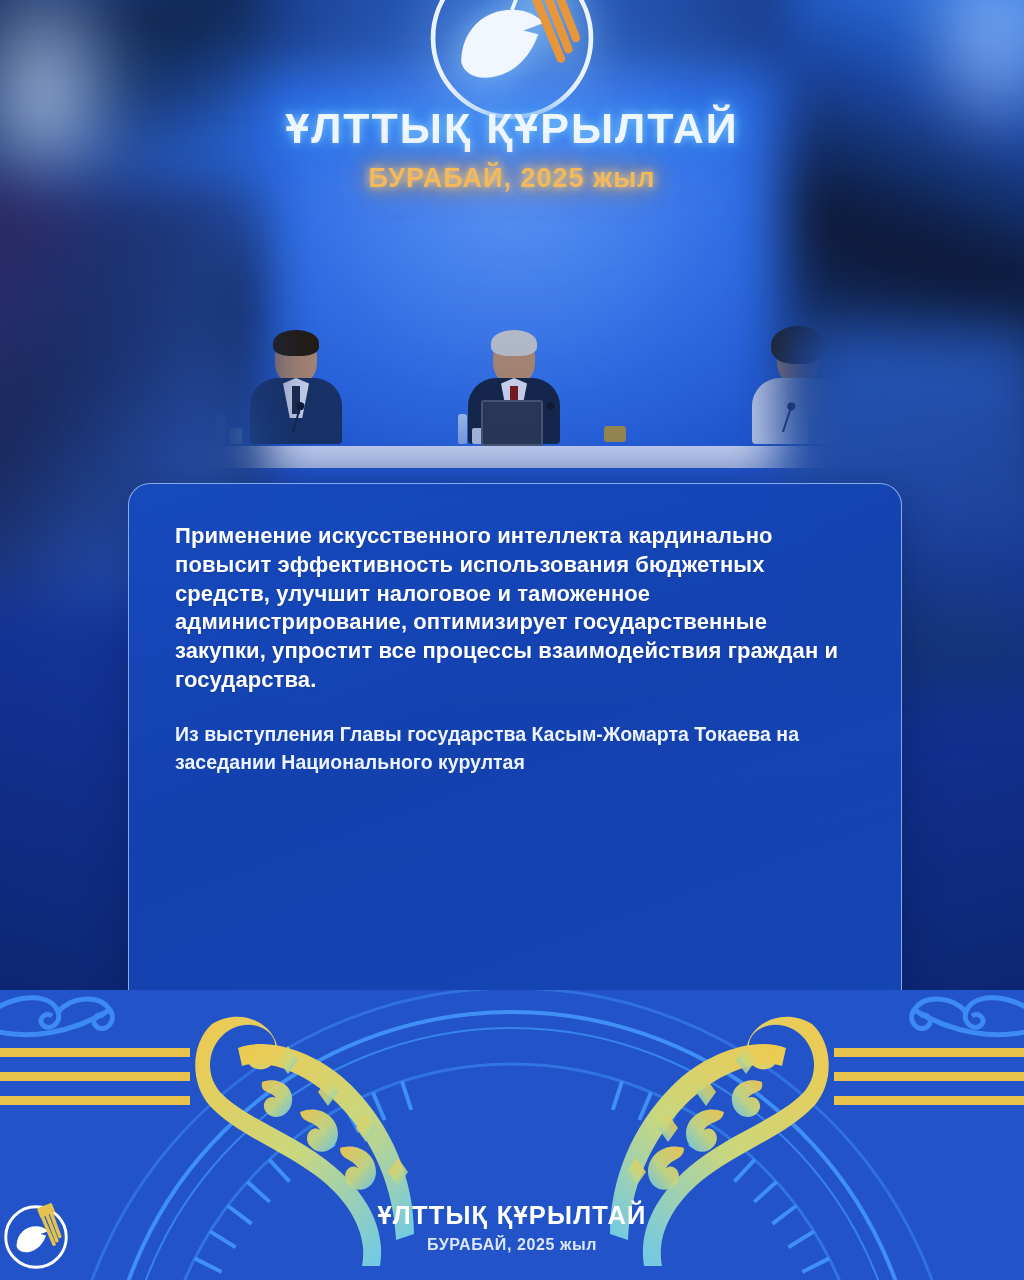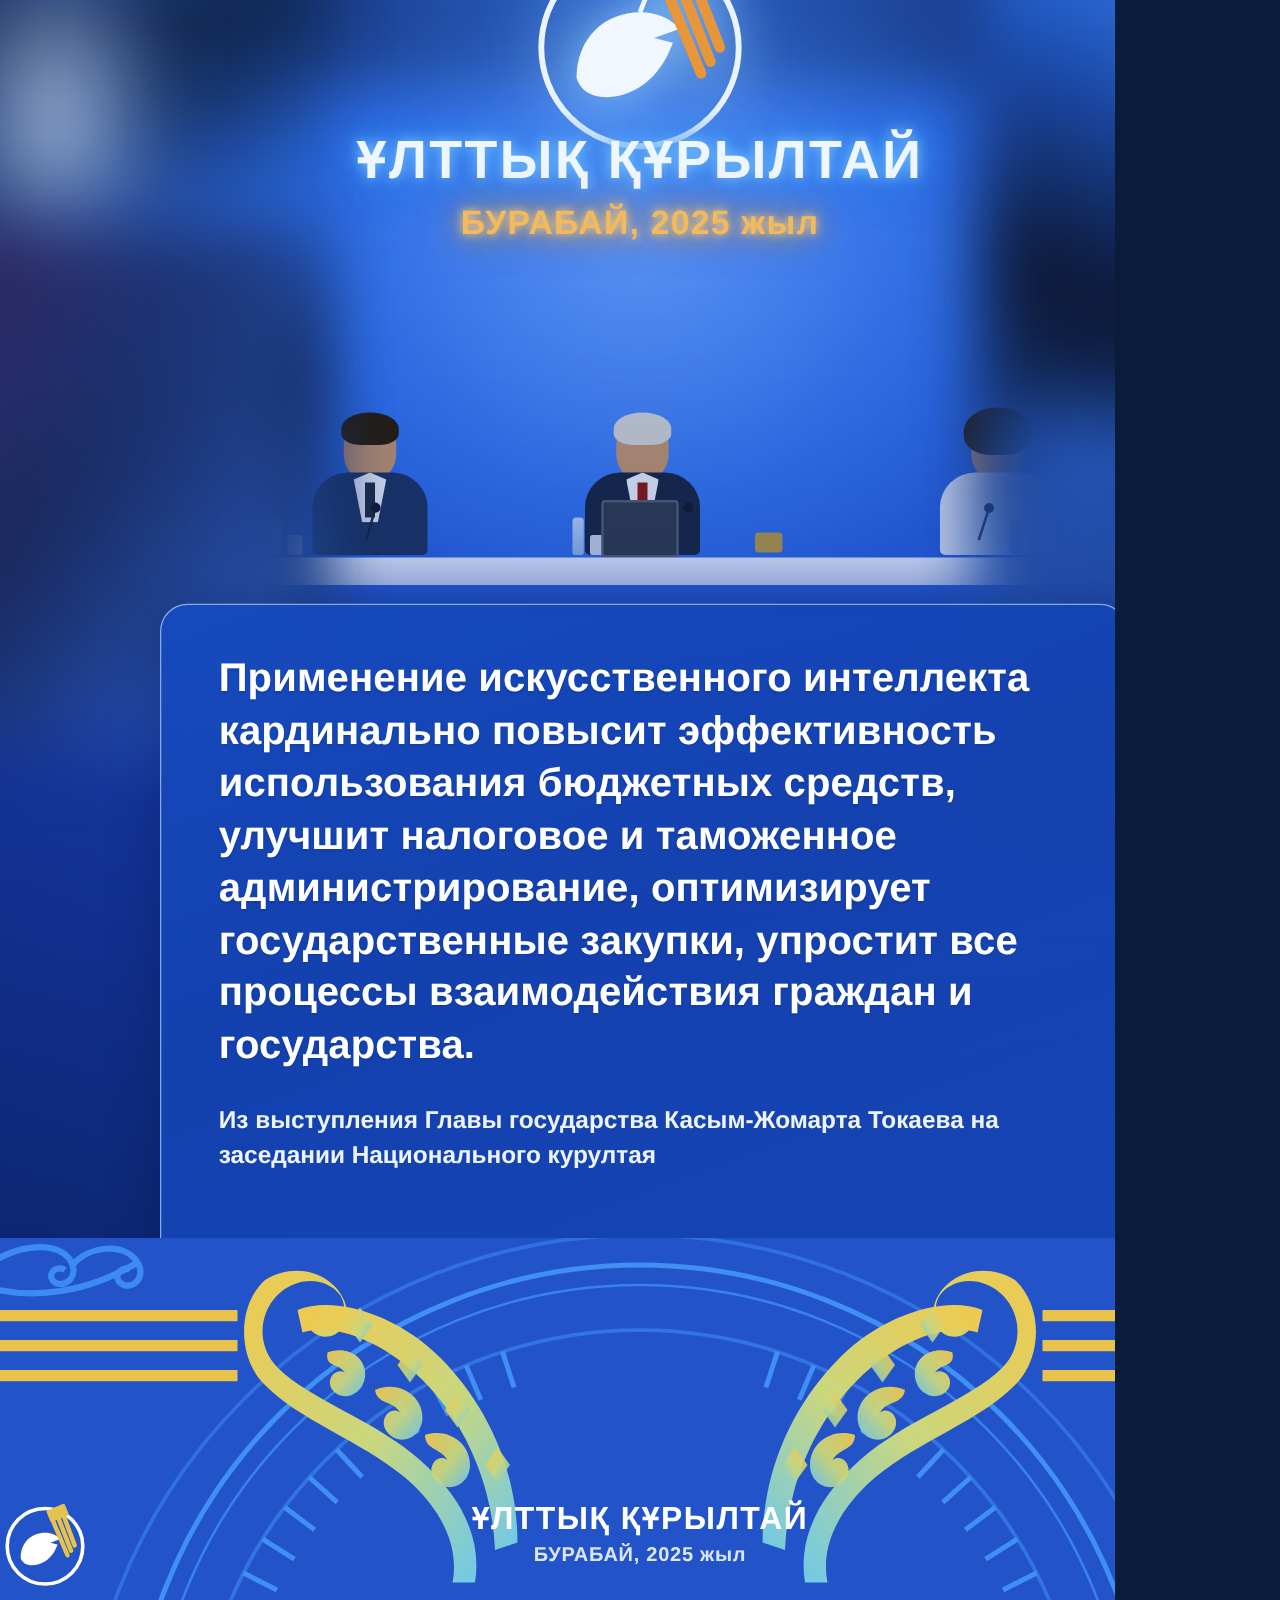--- a/index.html
+++ b/index.html
@@ -1,20 +1,20 @@
 <!DOCTYPE html>
 <html><head>
 <meta charset="utf-8">
 <style>
   html,body{margin:0;padding:0;background:#0b1c3a;}
   body{font-family:"Liberation Sans","DejaVu Sans",sans-serif;}
 
   #poster{
     position:relative;
-    width:892px;height:1280px;
+    width:1024px;height:1280px;
     overflow:hidden;
     background:#2d6ee8;
   }
 
   
   .scene{
     position:absolute;left:0;top:0;width:1024px;height:1010px;
     overflow:hidden;
     background:
       radial-gradient(ellipse 70% 55% at 50% 18%, #4e94ff 0%, #2f73ea 40%, #1f56cf 75%, #1a44b0 100%);
@@ -147,21 +147,21 @@
     position:absolute;left:128px;top:483px;width:772px;height:532px;
     border-radius:22px;
     background:linear-gradient(160deg, rgba(22,74,190,.93) 0%, rgba(20,66,176,.95) 45%, rgba(24,72,186,.93) 100%);
     border:1px solid rgba(170,205,255,.75);
     box-shadow:0 8px 40px rgba(5,20,60,.35);
     backdrop-filter:blur(2px);
     overflow:hidden;
   }
   .quote-inner{padding:38px 46px 0 46px;}
   .quote-text{
-    color:#ffffff;font-size:32px;line-height:1.31;font-weight:bold;
+    color:#ffffff;font-size:22px;line-height:1.31;font-weight:bold;
     letter-spacing:.1px;
     text-shadow:0 1px 2px rgba(0,0,0,.14);
   }
   .quote-attr{
     margin-top:26px;
     color:#eef4ff;font-size:19.5px;line-height:1.42;font-weight:bold;
   }
 
   
   .footer{

